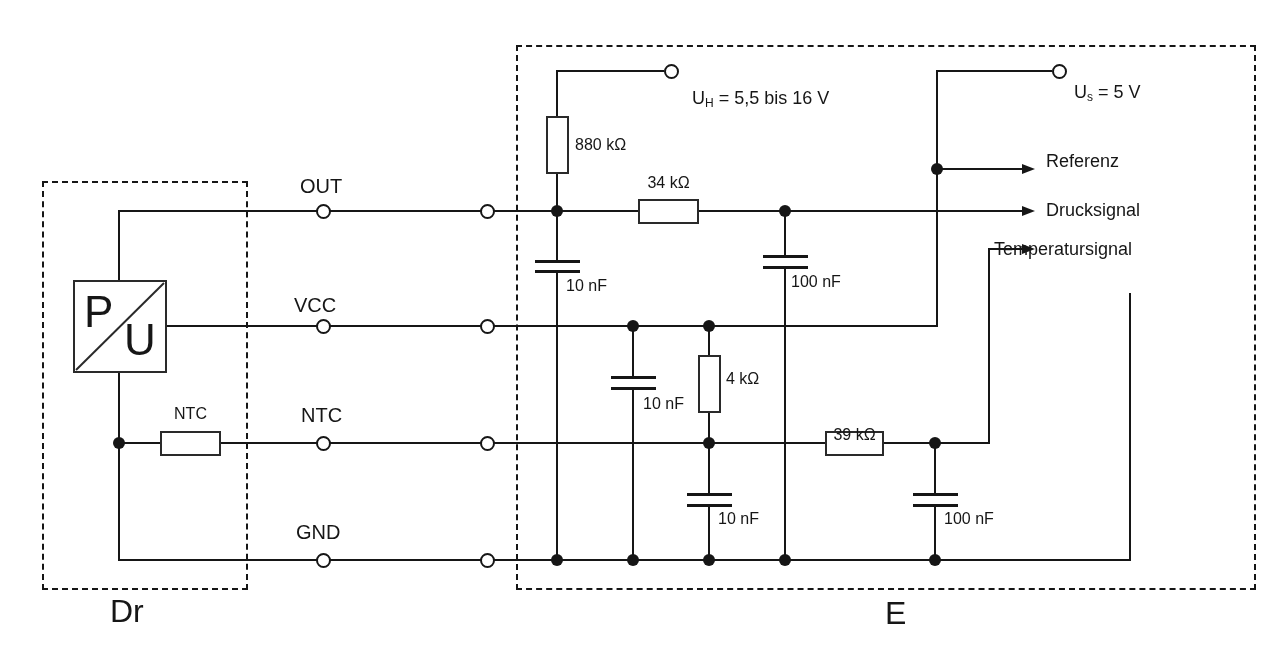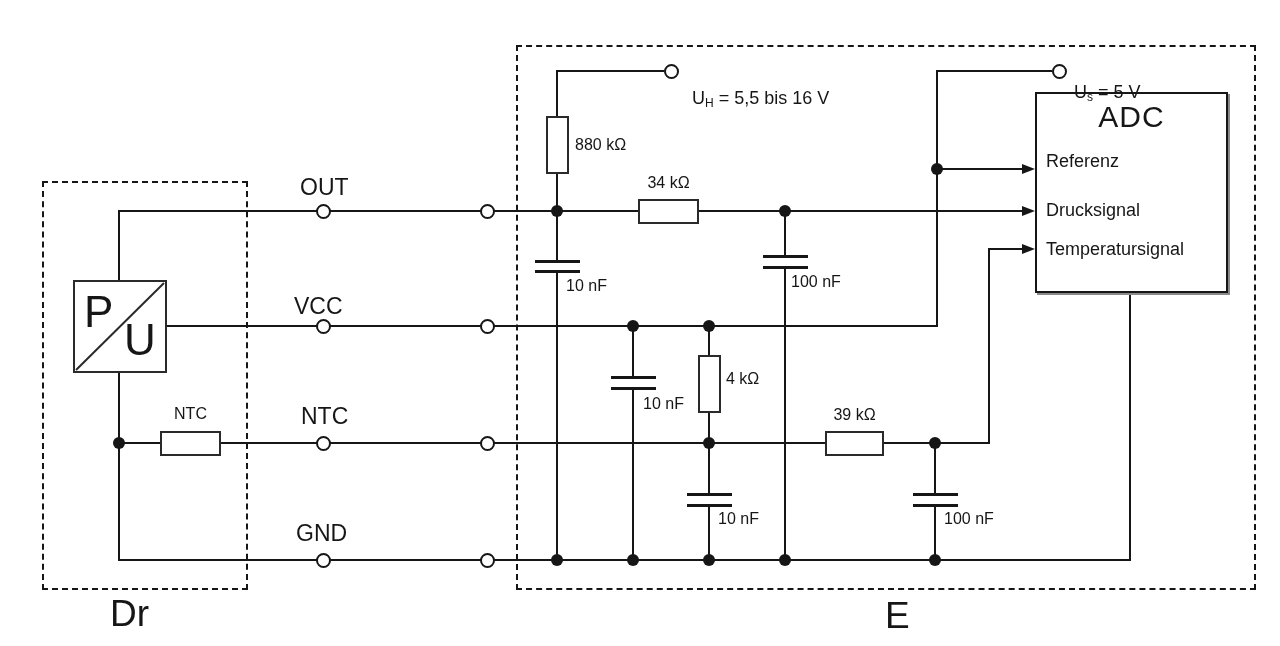--- a/index.html
+++ b/index.html
@@ -12,23 +12,23 @@
   .dot  { position:absolute; width:12px; height:12px; background:#161616; border-radius:50%; }
   .term { position:absolute; width:15px; height:15px; background:#ffffff; border:2px solid #161616; border-radius:50%; box-sizing:border-box; }
   .rbox { position:absolute; background:#ffffff; border:2px solid #2a2a2a; box-sizing:border-box; }
   .plate{ position:absolute; width:45px; height:3px; background:#161616; }
   .arrow{ position:absolute; width:0; height:0; border-left:13px solid #161616;
           border-top:5px solid transparent; border-bottom:5px solid transparent; }
   .dashed { position:absolute; border:2px dashed #161616; box-sizing:border-box; background:transparent; }
   .adc-box { position:absolute; background:#ffffff; border:2px solid #161616; box-sizing:border-box;
              box-shadow:2px 2px 0 0 #8a8a8a; }
   .lbl  { position:absolute; font-size:16px; line-height:1.1; white-space:nowrap; color:#161616; }
-  .pinlbl { font-size:23px; }
+  .pinlbl { font-size:20px; }
   .ctr  { text-align:center; }
-  .blocklbl { font-size:37px; }
+  .blocklbl { font-size:32px; }
   .supply { font-size:18px;margin-top:29px; }
   .supply .sub { font-size:12px; vertical-align:-3px; }
   .supply .rest { margin-left:5px; }
   .adc-title { position:absolute; left:0; right:0; top:6px; text-align:center; font-size:30px; letter-spacing:1px; }
   .adclbl { font-size:18px; }
   .pu-letter { position:absolute; font-size:44px; line-height:1; }
   .pu-svg { position:absolute; left:0; top:0; }
 </style>
 </head>
 <body>
@@ -108,47 +108,44 @@
   <div class="dot" style="left:931px;top:163px"></div>
   <div class="dot" style="left:113px;top:437px"></div>
   <div class="dot" style="left:703px;top:437px"></div>
   <div class="dot" style="left:929px;top:437px"></div>
   <div class="dot" style="left:551px;top:554px"></div>
   <div class="dot" style="left:627px;top:554px"></div>
   <div class="dot" style="left:703px;top:554px"></div>
   <div class="dot" style="left:779px;top:554px"></div>
   <div class="dot" style="left:929px;top:554px"></div>
 
-  <div class="adc-box" style="left:1035px;top:92px;width:193px;height:201px">
-    <div class="adc-title">ADC</div>
-  </div>
   <div class="lbl adclbl" style="left:1046px;top:152px">Referenz</div>
   <div class="lbl adclbl" style="left:1046px;top:201px">Drucksignal</div>
-  <div class="lbl adclbl" style="left:1046px;top:240px">Temperatursignal</div>
+  <div class="lbl adclbl" style="left:994px;top:240px">Temperatursignal</div>
 
   <div class="arrow" style="left:1022px;top:164px"></div>
   <div class="arrow" style="left:1022px;top:206px"></div>
   <div class="arrow" style="left:1022px;top:244px"></div>
 
   <div class="lbl supply" style="left:692px;top:60px">
     <span>U</span><span class="sub">H</span><span class="rest">= 5,5 bis 16 V</span>
   </div>
   <div class="lbl supply" style="left:1074px;top:54px">
     <span>U</span><span class="sub">s</span><span class="rest">= 5 V</span>
   </div>
 
   <div class="lbl pinlbl" style="left:300px;top:175px">OUT</div>
   <div class="lbl pinlbl" style="left:294px;top:294px">VCC</div>
   <div class="lbl pinlbl" style="left:301px;top:404px">NTC</div>
   <div class="lbl pinlbl" style="left:296px;top:521px">GND</div>
 
   <div class="lbl" style="left:575px;top:136px">880 kΩ</div>
   <div class="lbl ctr" style="left:638px;top:174px;width:61px">34 kΩ</div>
   <div class="lbl" style="left:726px;top:370px">4 kΩ</div>
-  <div class="lbl ctr" style="left:823px;top:406px;width:63px">39 kΩ</div>
+  <div class="lbl ctr" style="left:823px;top:426px;width:63px">39 kΩ</div>
   <div class="lbl ctr" style="left:160px;top:405px;width:61px">NTC</div>
   <div class="lbl" style="left:566px;top:277px">10 nF</div>
   <div class="lbl" style="left:791px;top:273px">100 nF</div>
   <div class="lbl" style="left:643px;top:395px">10 nF</div>
   <div class="lbl" style="left:718px;top:510px">10 nF</div>
   <div class="lbl" style="left:944px;top:510px">100 nF</div>
 
   <div class="lbl blocklbl" style="left:110px;top:594px">Dr</div>
   <div class="lbl blocklbl" style="left:885px;top:596px">E</div>
 

